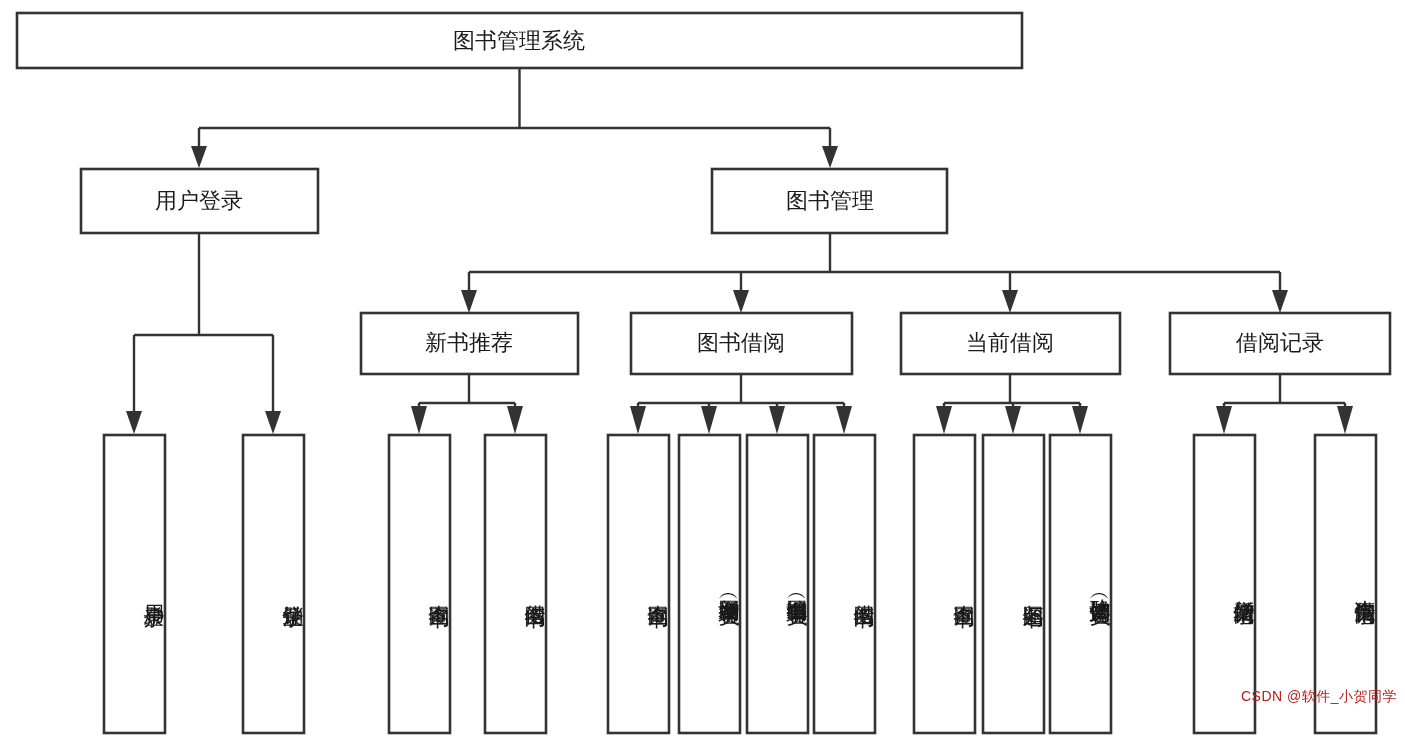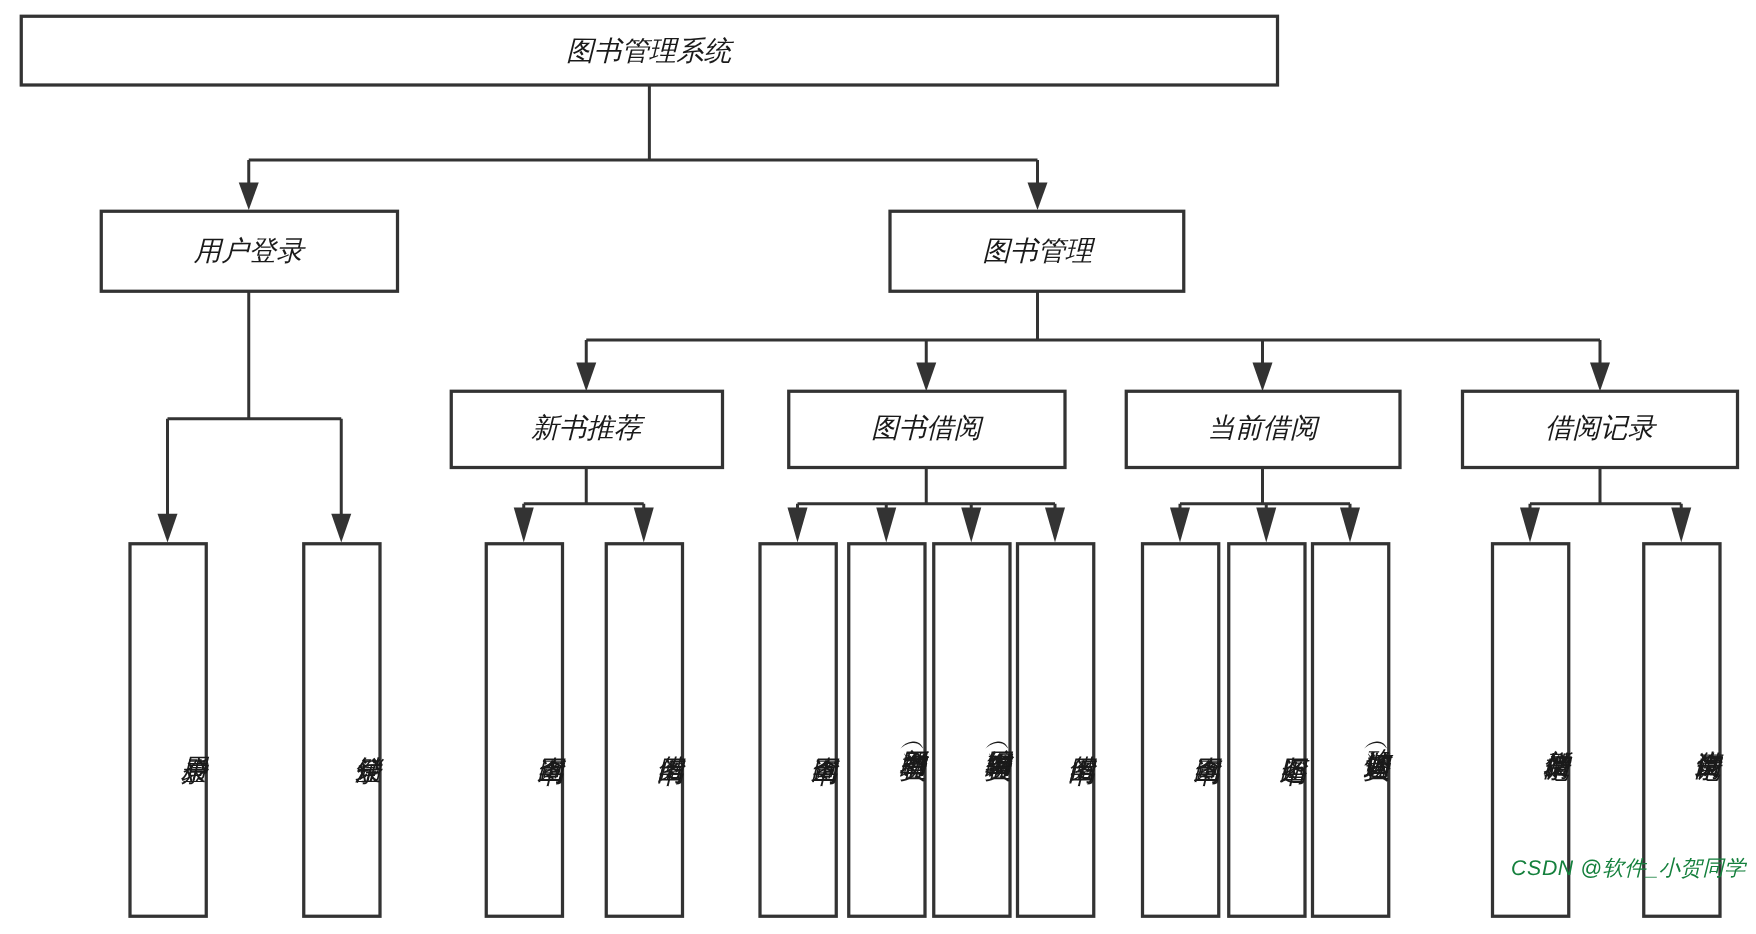--- a/index.html
+++ b/index.html
@@ -12,21 +12,20 @@
     height: 747px;
     font-family: "Liberation Sans", "DejaVu Sans", sans-serif;
     overflow: hidden;
     position: relative;
   }
   #diagram-root {
     position: relative;
     width: 1405px;
     height: 712px;
     background: #ffffff;
-    font-style: italic;
   }
   svg.flow {
     position: absolute;
     top: 0;
     left: 0;
     width: 1405px;
     height: 747px;
   }
   .node-rect {
     fill: #ffffff;
@@ -66,22 +65,22 @@
     letter-spacing: 1px;
     text-align: center;
     white-space: nowrap;
     pointer-events: none;
   }
   .watermark {
     position: absolute;
     right: 8px;
     bottom: 6px;
     font-family: "Liberation Sans", "DejaVu Sans", sans-serif;
-    font-size: 17px;
-    color: #15803d;
+    font-size: 14px;
+    color: #b91c1c;
     letter-spacing: 0.5px;
     white-space: nowrap;
   }
 </style>
 </head>
 <body>
 
 <div id="diagram-root">
 
   <svg class="flow" viewBox="0 0 1405 747">

